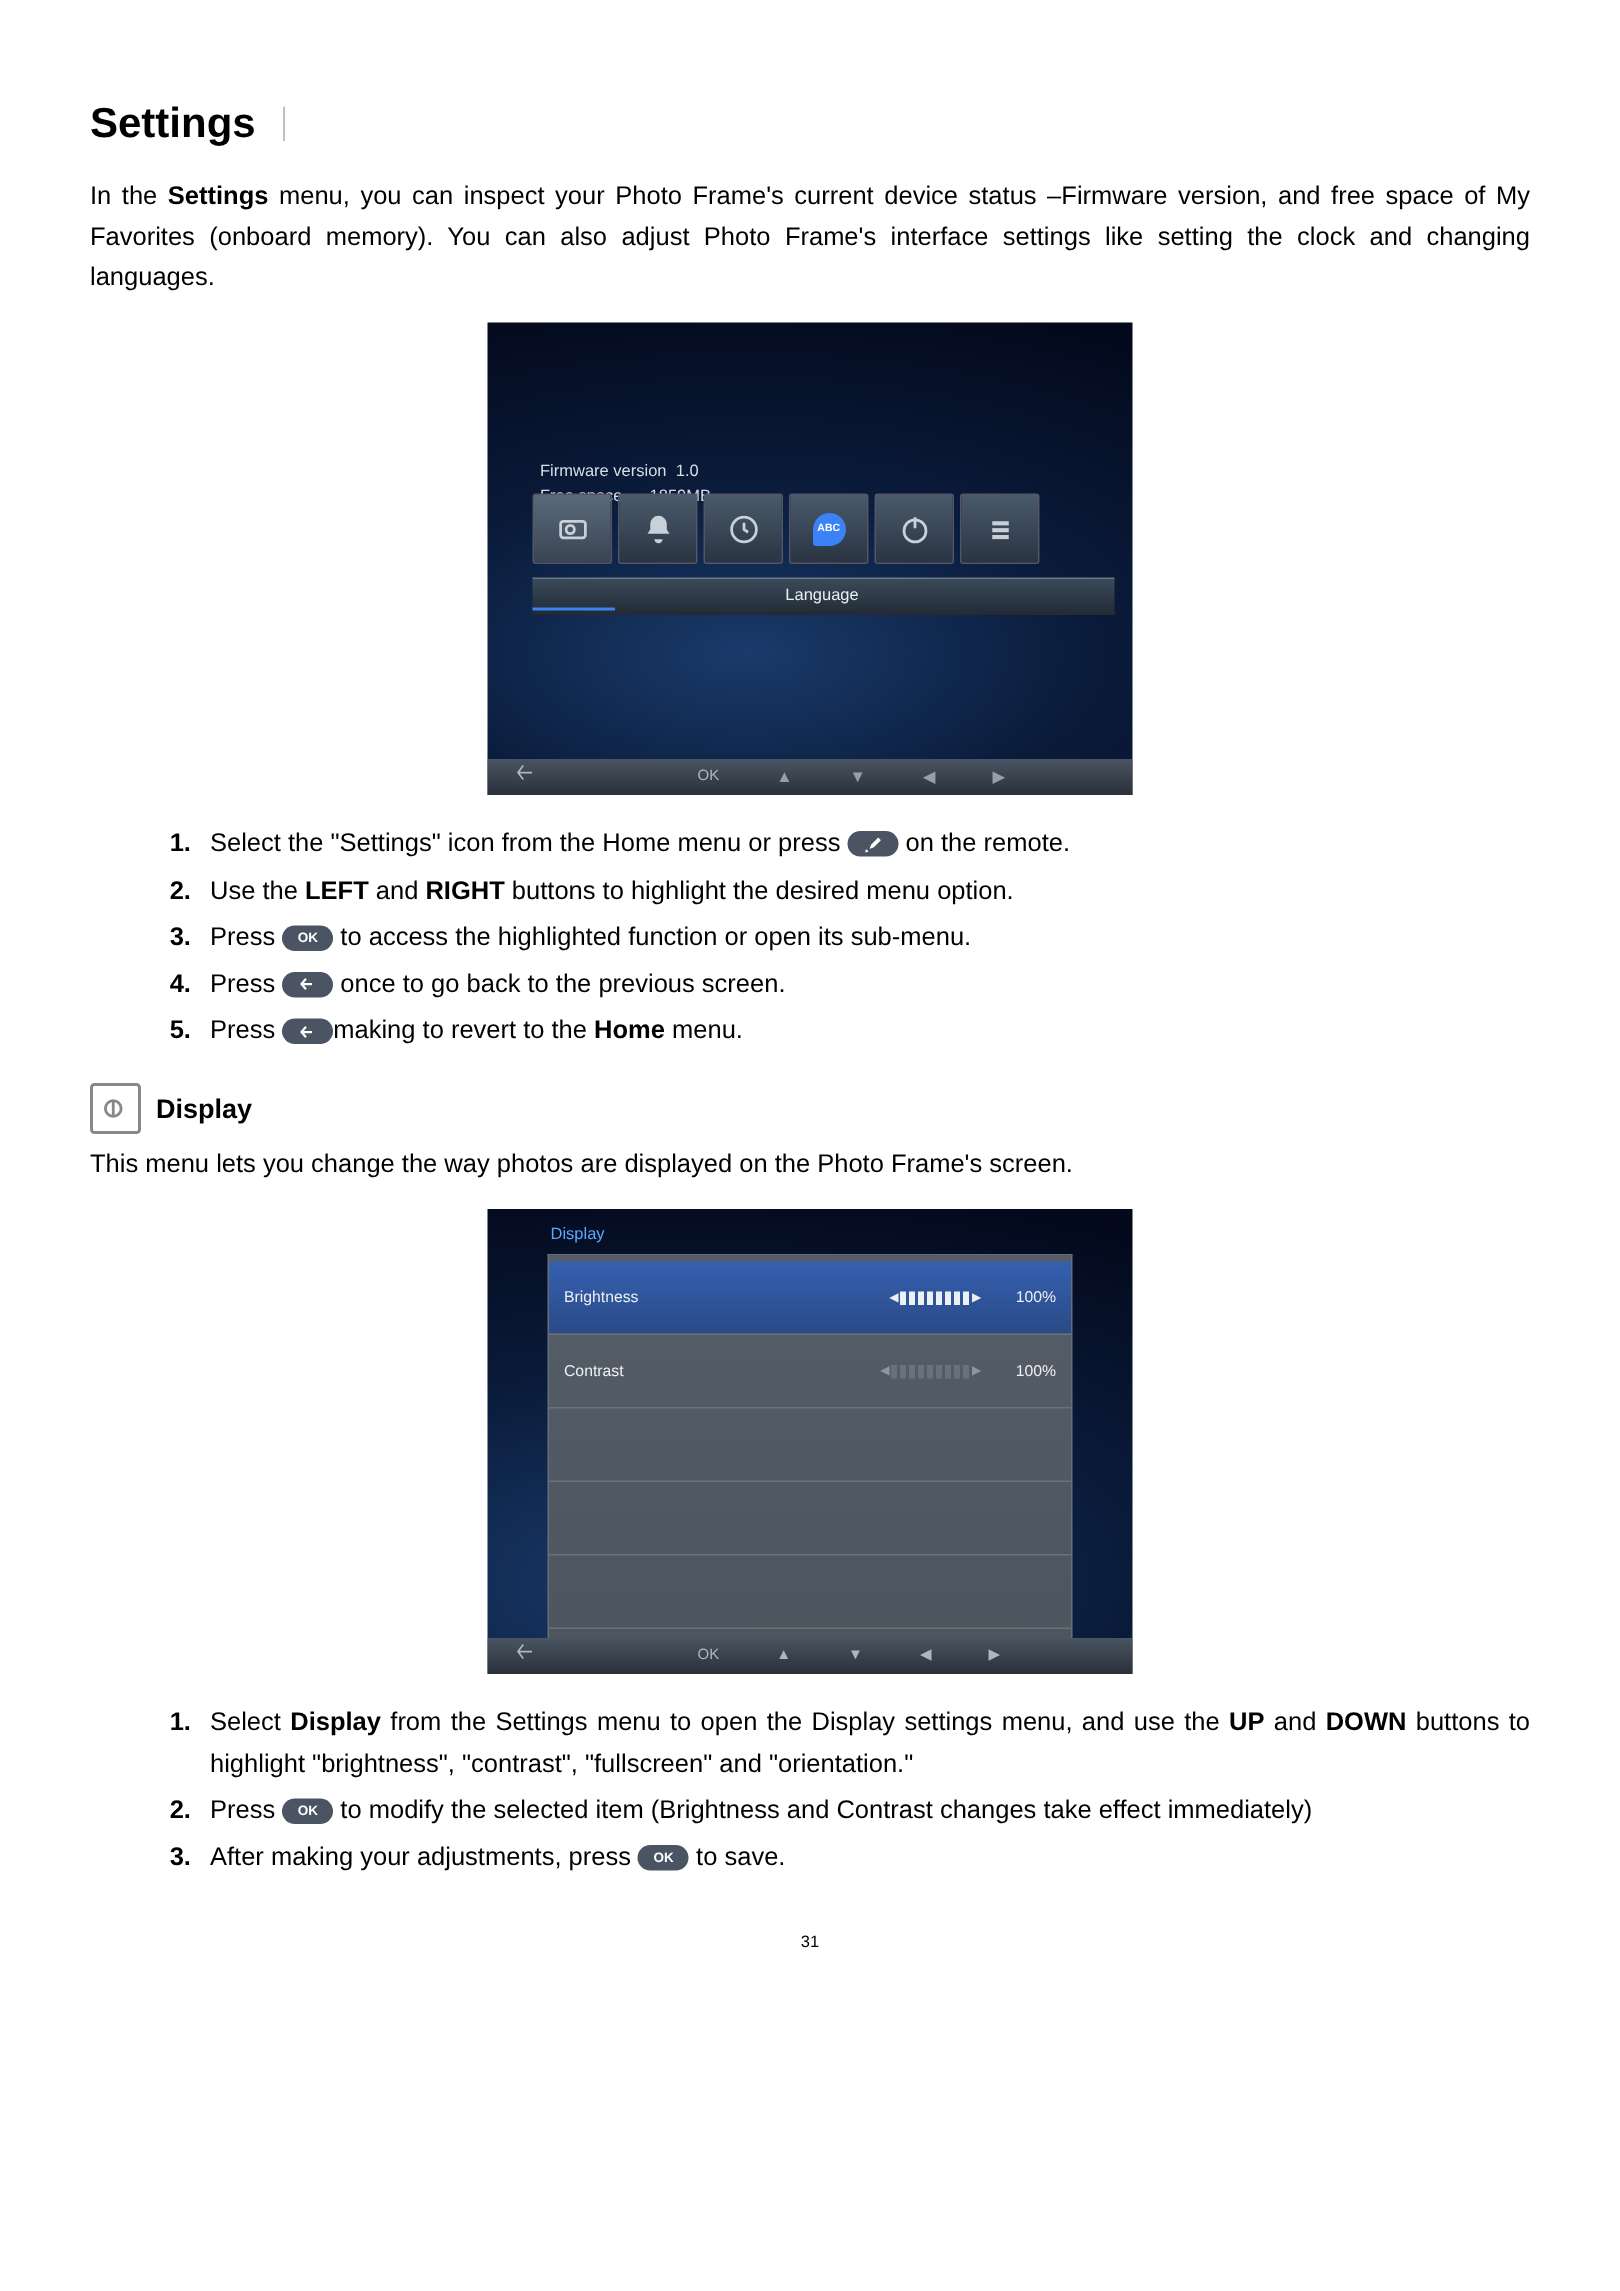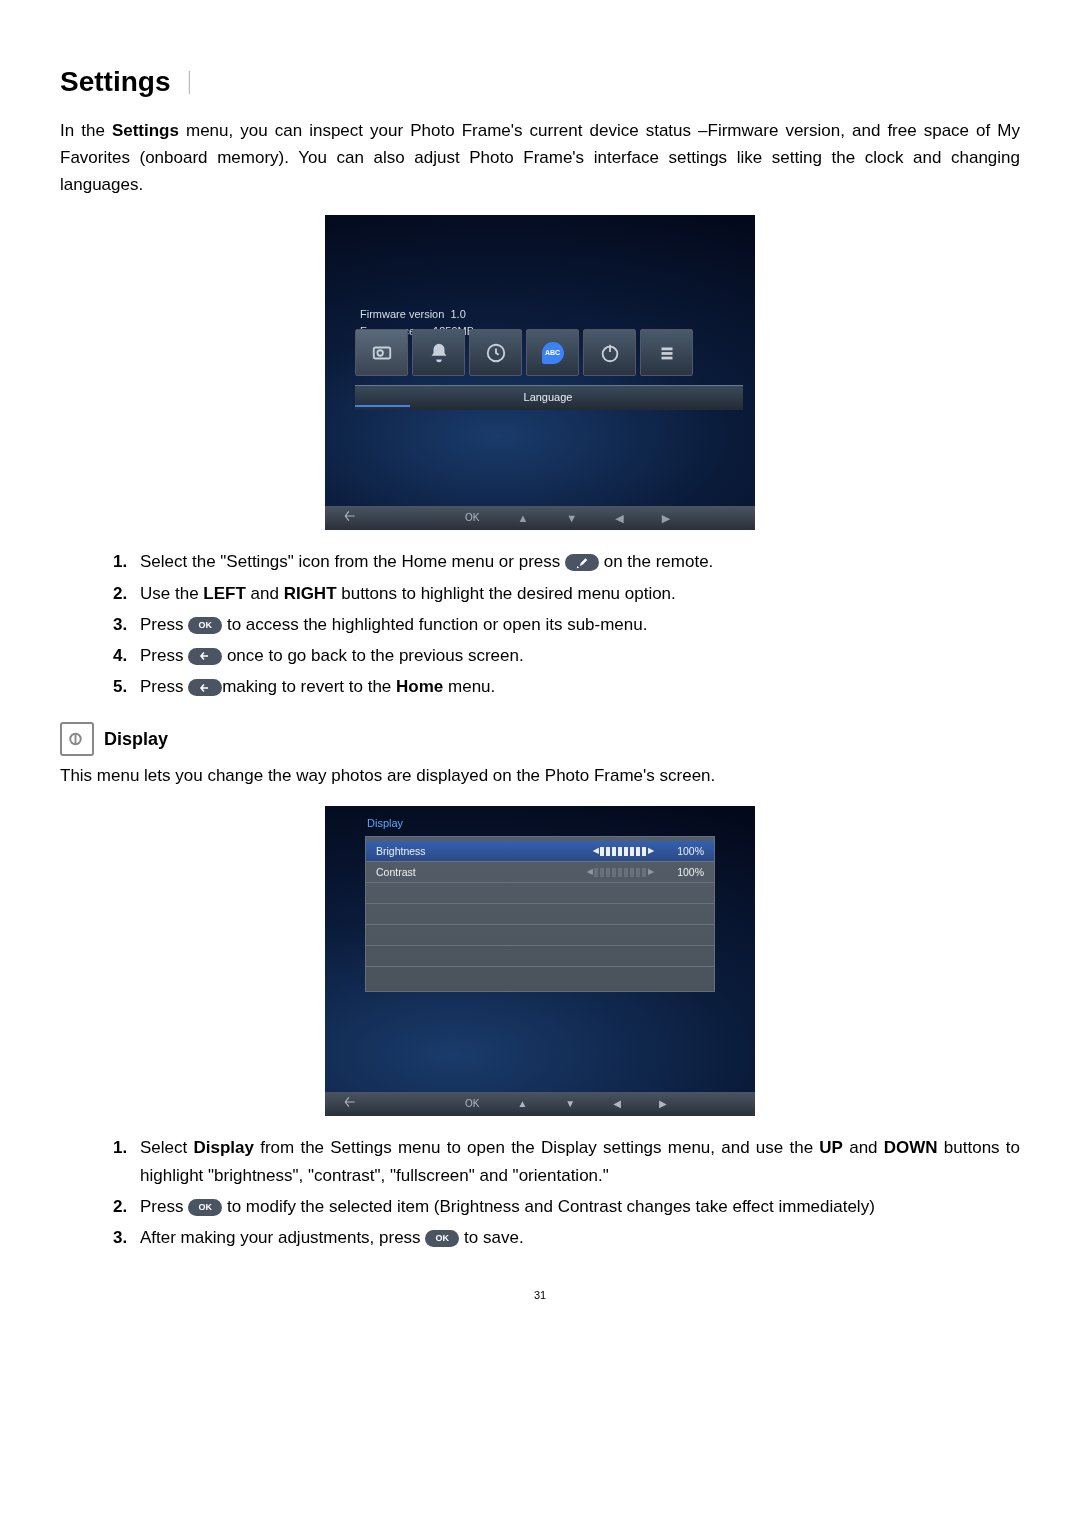--- a/index.html
+++ b/index.html
@@ -183,21 +183,21 @@
     left: 40px;
     right: 40px;
     background: linear-gradient(#555e68 0%, #4a525c 100%);
     border: 1px solid #666e78;
     padding: 4px 0;
   }
   .disprow {
     display: flex;
     align-items: center;
     justify-content: space-between;
-    padding: 2px 10px;
+    padding: 16px 10px;
     color: #eceff4;
     font-size: 10.5px;
     border-bottom: 1px solid #6a727c;
     height: 16px;
   }
   .disprow.sel {
     background: linear-gradient(#3560b0,#2a4a86);
   }
   .disprow.empty { border-bottom: 1px solid #6a727c; }
   .sliderbits {

